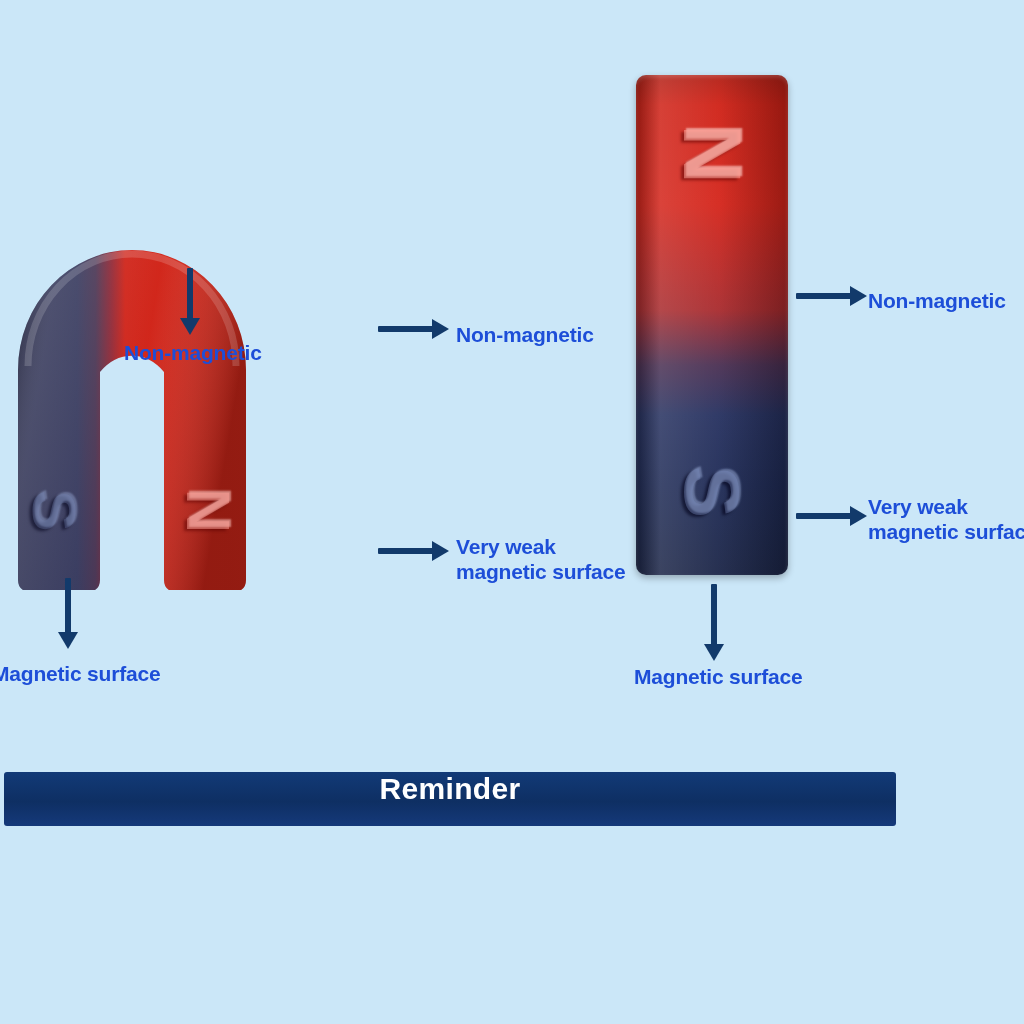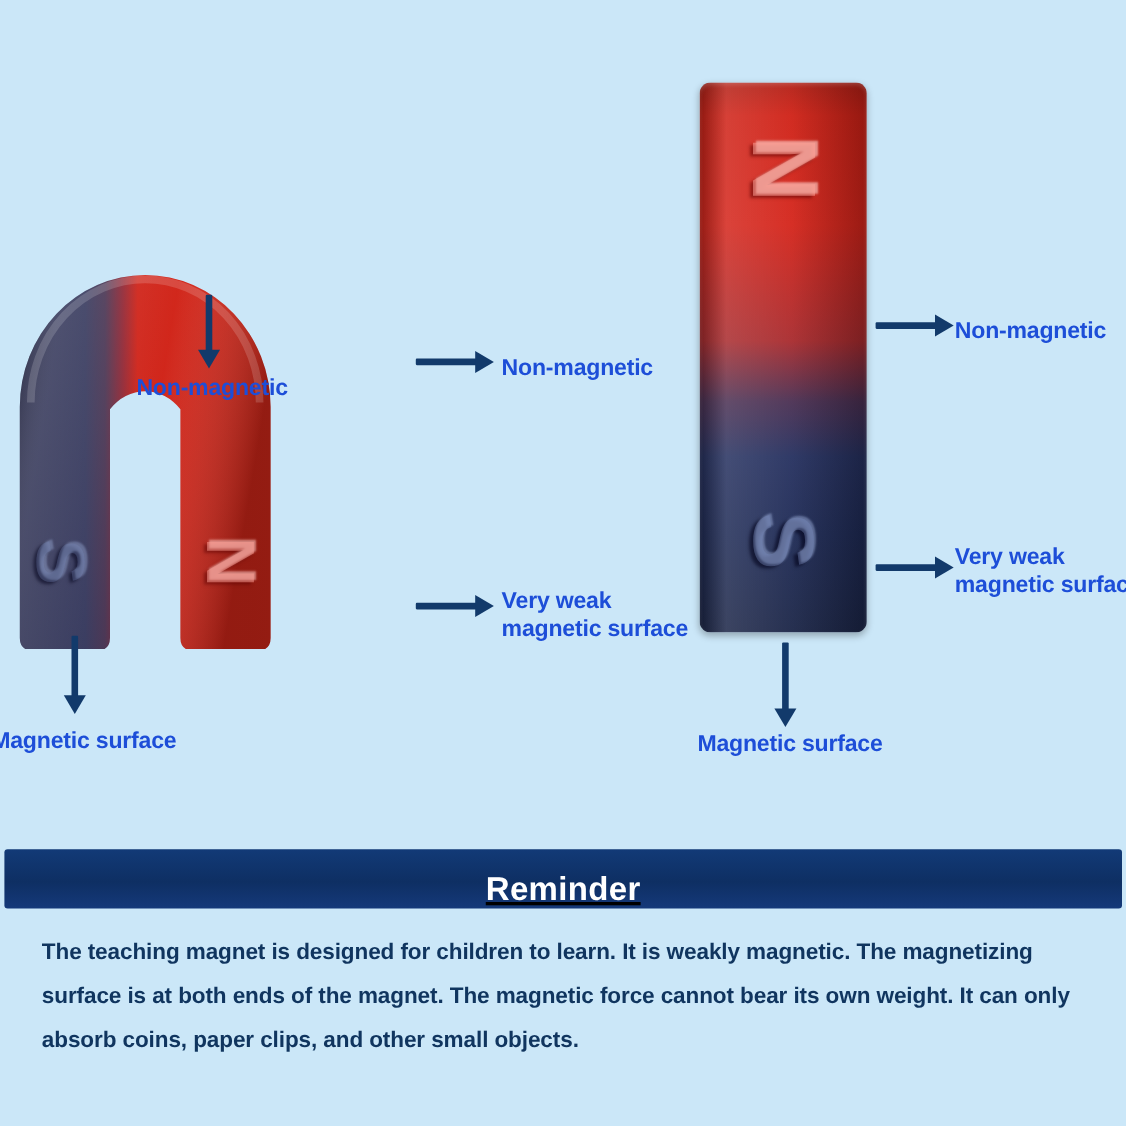--- a/index.html
+++ b/index.html
@@ -131,28 +131,27 @@
     line-height: 62px;
     transform: rotate(90deg);
     user-select: none;
   }
 
   
   #reminder-bar {
     position: absolute;
     left: 4px;
     top: 772px;
-    width: 1016px;
+    width: 892px;
     height: 54px;
     background: linear-gradient(180deg, #123a77 0%, #0e2f63 55%, #15397a 100%);
     border-radius: 3px;
     display: flex;
-    align-items: flex-end;
+    align-items: flex-start;
     justify-content: center;
-    text-decoration: underline;
   }
   #reminder-title {
     color: #ffffff;
     font-size: 30px;
     font-weight: bold;
     letter-spacing: 0.3px;
   }
   #reminder-body {
     position: absolute;
     left: 38px;
@@ -276,15 +275,14 @@
 
   <div class="arrow-down" style="left:694px; top:584px; width:40px; height:80px;">
     <div class="shaft" style="height:62px;"></div>
     <div class="head" style="top:60px;"></div>
   </div>
   <div class="label" style="left:634px; top:664px;">Magnetic surface</div>
 
   <div id="reminder-bar">
     <div id="reminder-title">Reminder</div>
   </div>
-  <div id="reminder-body">The teaching magnet is designed for children to learn. It is weakly magnetic. The magnetizing surface is at both ends of the magnet. The magnetic force cannot bear its own weight. It can only absorb coins, paper clips, and other small objects.</div>
 
 </div>
 
 </body></html>

